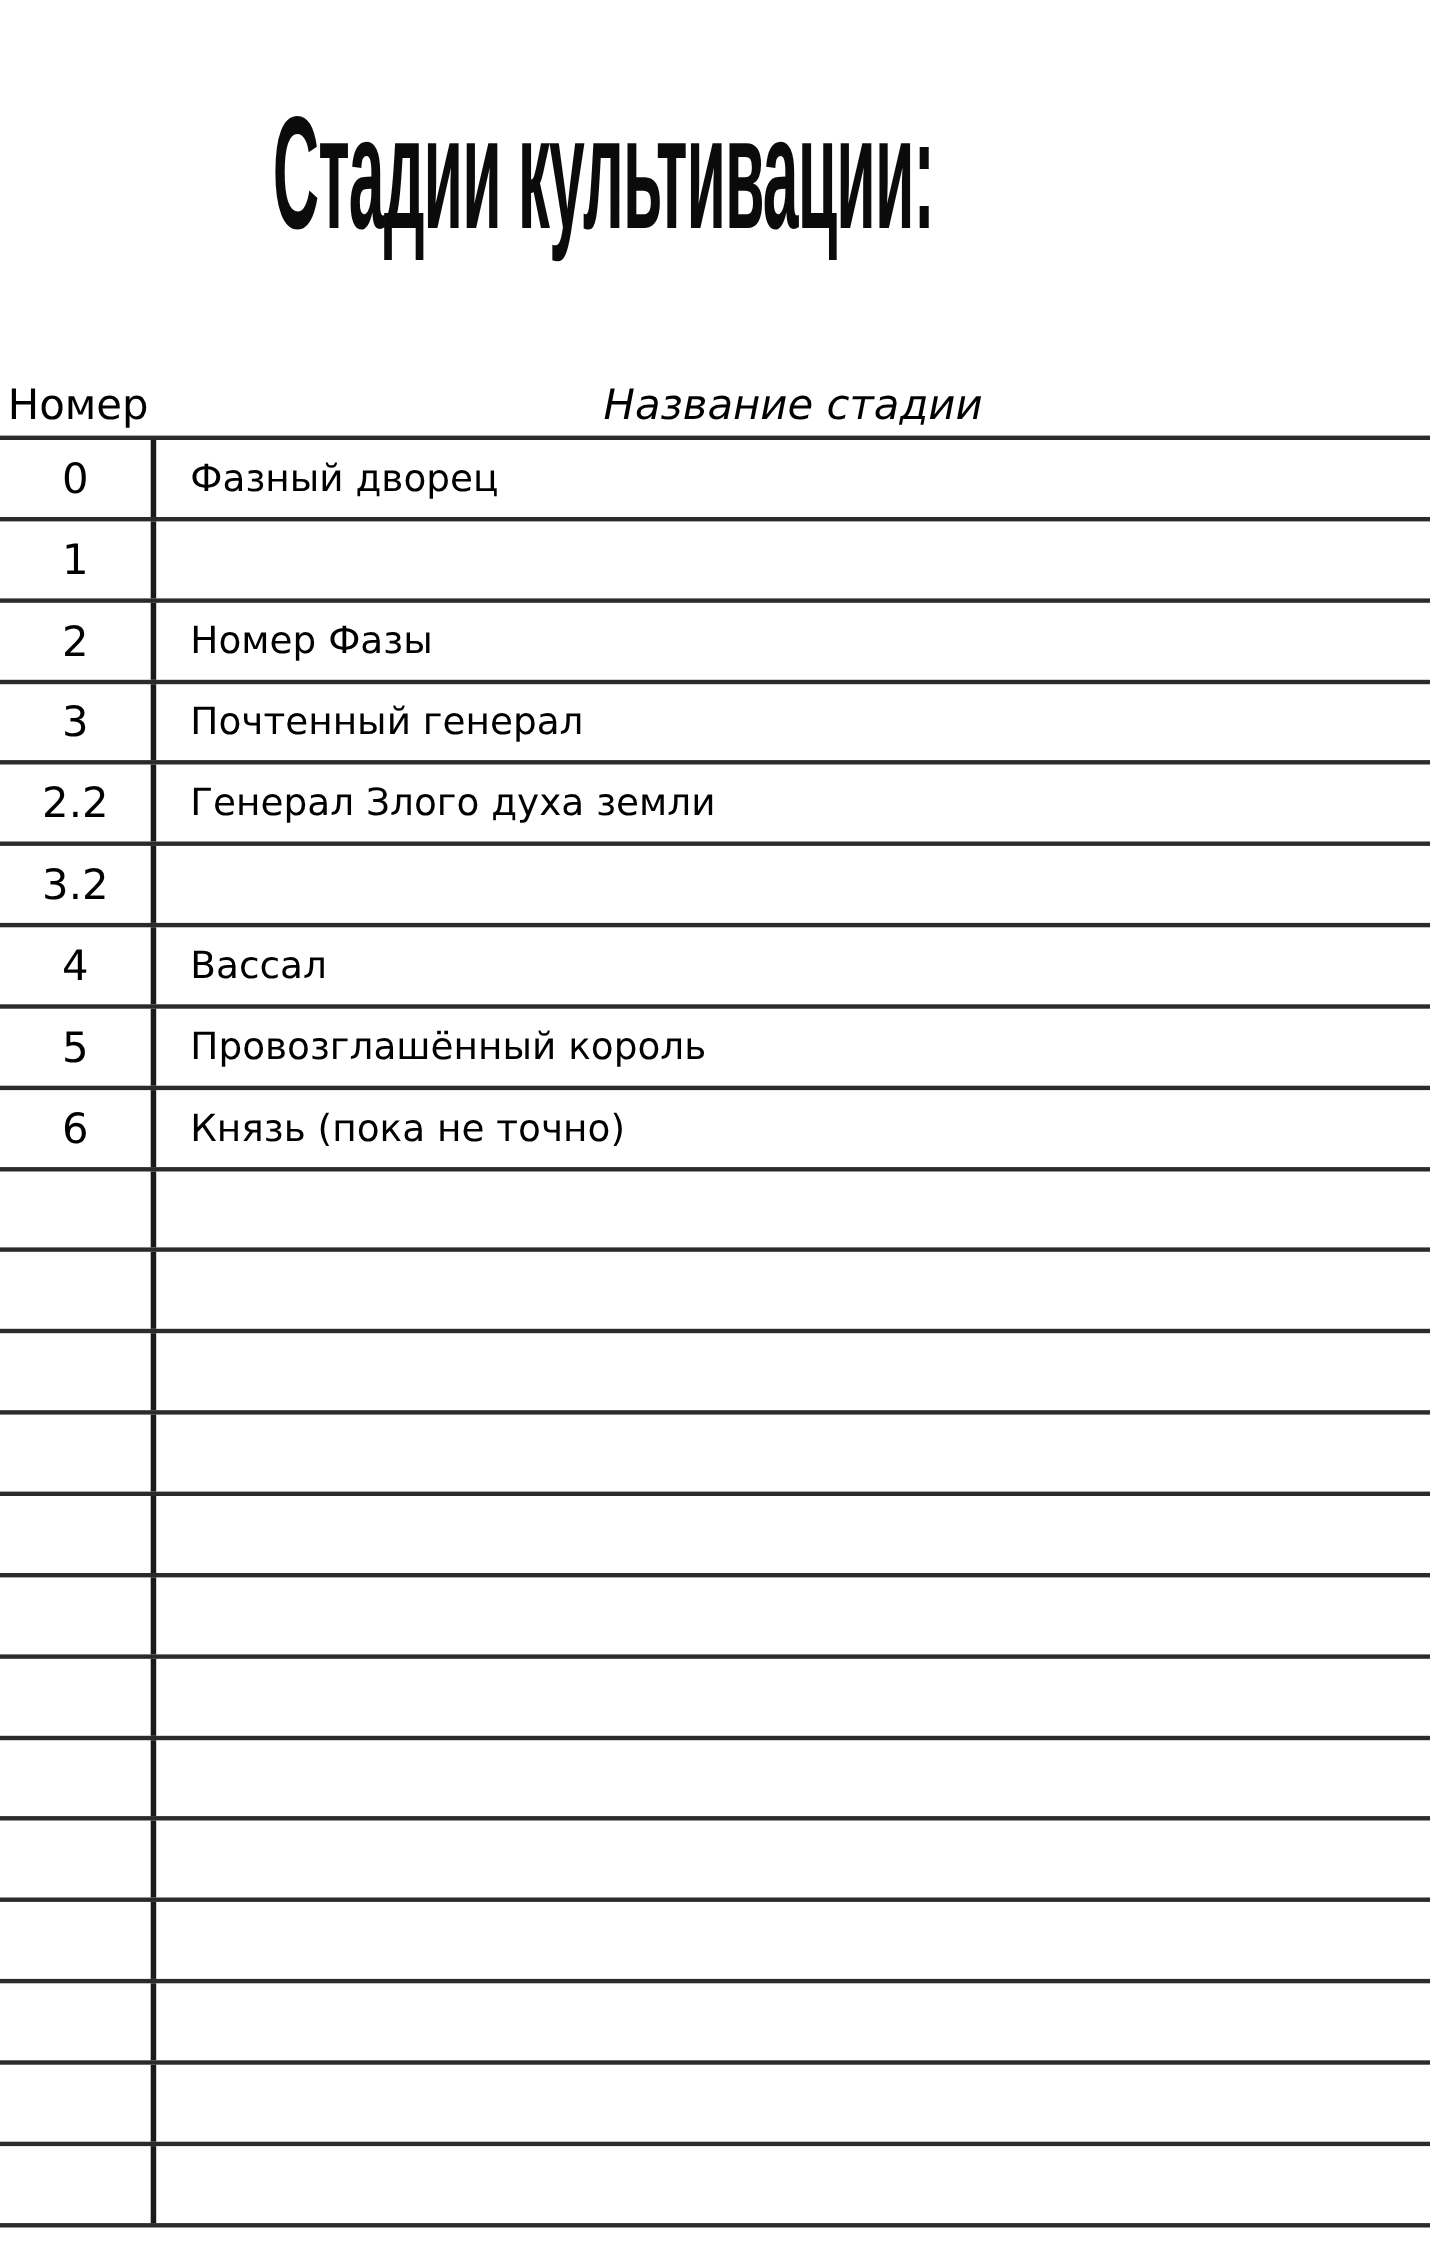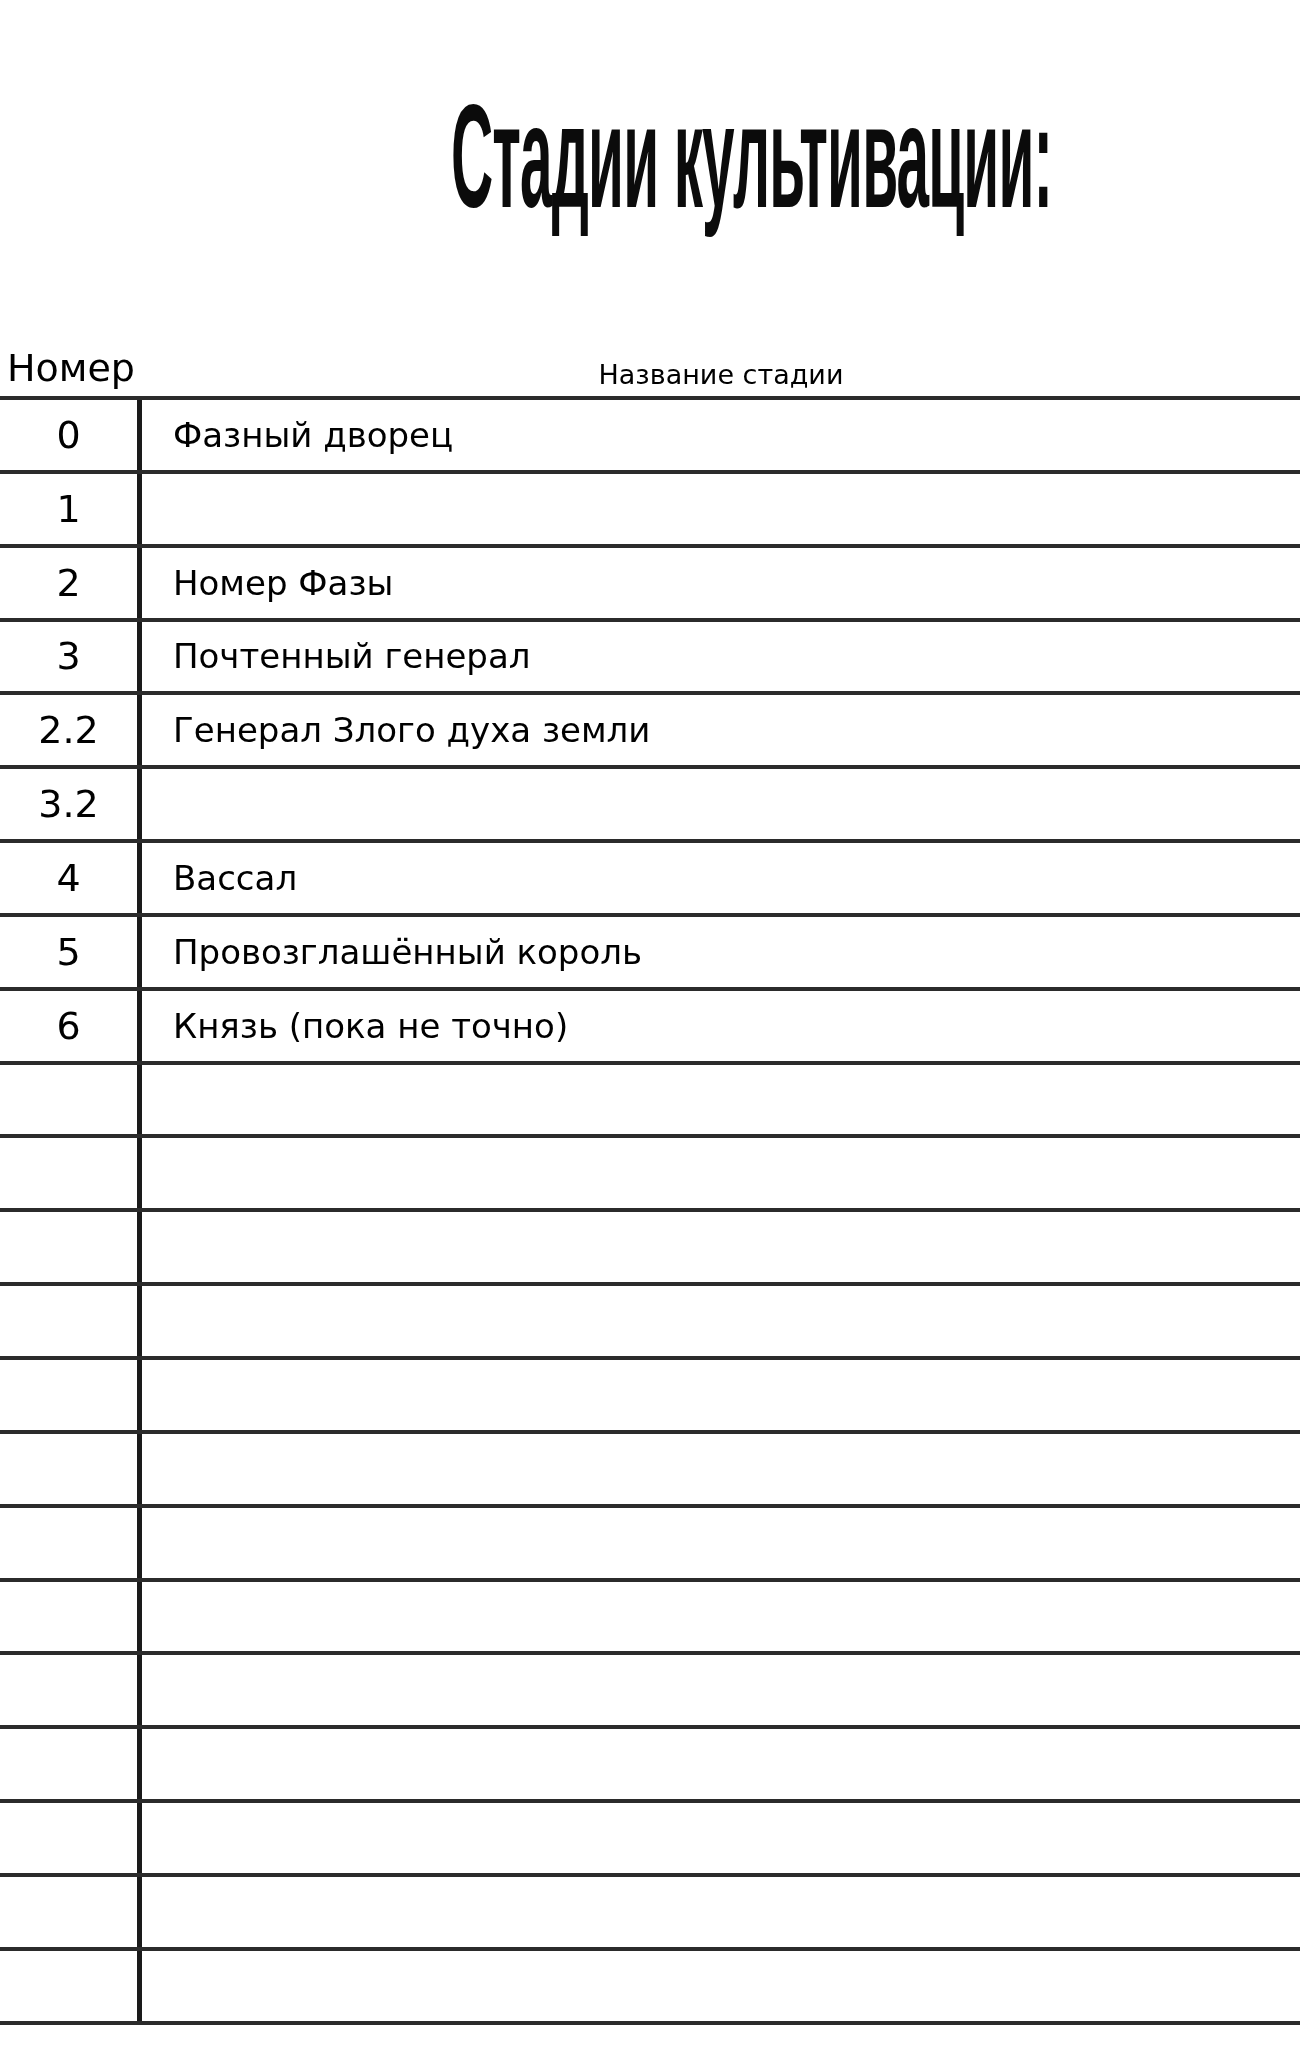--- a/index.html
+++ b/index.html
@@ -12,21 +12,21 @@
     background: #ffffff;
     overflow: hidden;
     position: relative;
     font-family: "DejaVu Sans", sans-serif;
     color: #000000;
   }
 
   
   .title-row {
     display: flex;
-    justify-content: flex-start;
+    justify-content: flex-end;
     width: 1300px;
     margin-top: 84px;
     height: 146px;
     overflow: visible;
   }
   .title {
     font-family: "Liberation Sans", sans-serif;
     font-weight: bold;
     font-size: 146px;
     line-height: 1;
@@ -48,22 +48,23 @@
   }
   .header-num {
     width: 142px;
     text-align: center;
     font-size: 38px;
     line-height: 1.1;
   }
   .header-name {
     flex: 1;
     text-align: center;
-    font-size: 27px;
+    font-size: 38px;
     line-height: 1.1;
+    font-style: italic;
   }
 
   
   .table {
     width: 1300px;
     border-top: 4px solid #2b2b2b;
     margin-top: 6px;
   }
   .row {
     display: flex;

